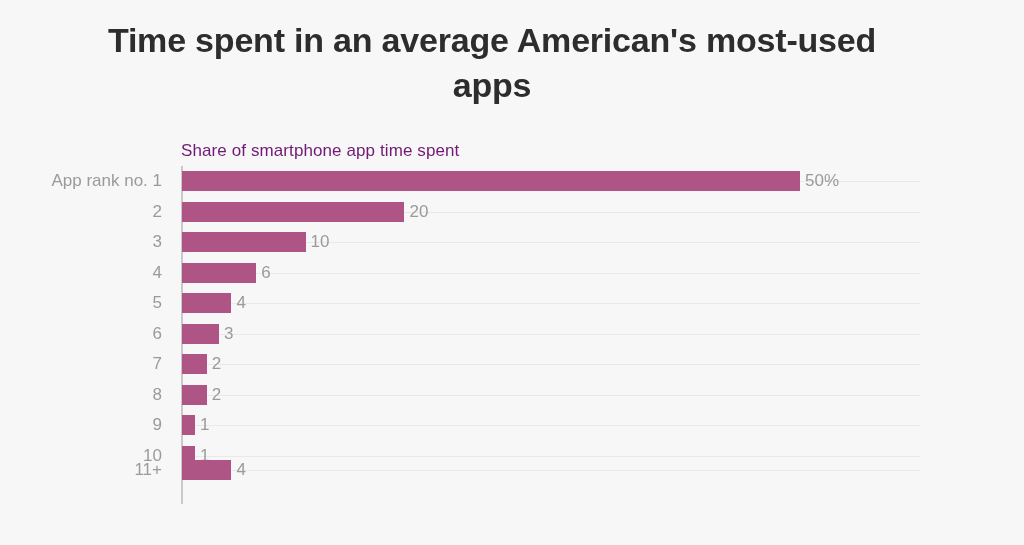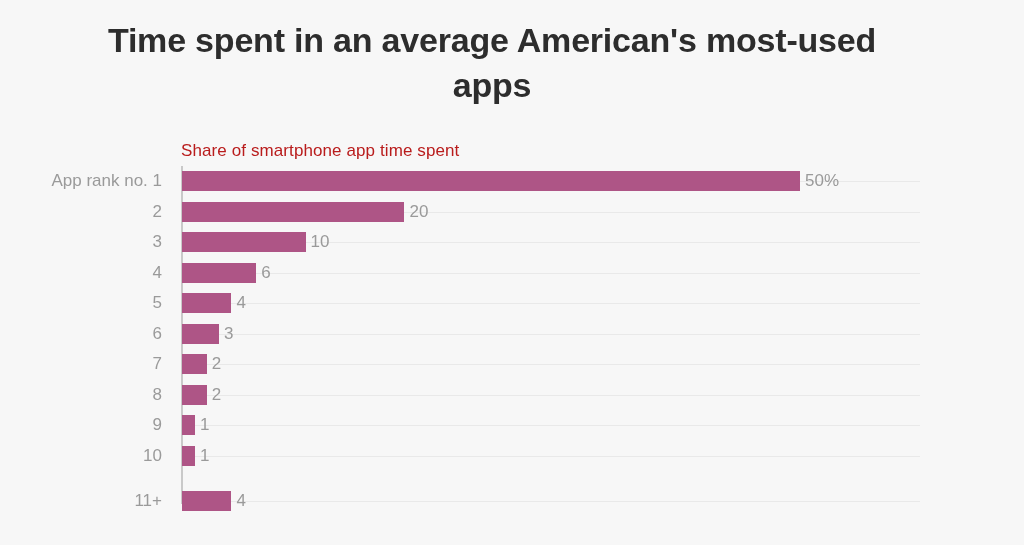--- a/index.html
+++ b/index.html
@@ -39,21 +39,21 @@
     white-space: pre-line;
     margin-left: 12px;
   }
 
   
   .chart-subtitle {
     position: absolute;
     left: 181px;
     top: 141px;
     font-size: 17px;
-    color: #b91c1c;
+    color: #701a75;
     font-family: "Liberation Sans", sans-serif;
     letter-spacing: 0.1px;
   }
 
   
   .plot {
     position: absolute;
     left: 0;
     top: 166px;
     width: 1024px;
@@ -184,21 +184,21 @@
           <div class="gridline"></div>
           <div class="bar" style="width: 13px; background: rgb(174, 85, 134);"></div>
           <div class="bar-value" style="left: 200px;">1</div>
         </div>
         <div class="row" style="top: 274.5px;">
           <div class="row-label">10</div>
           <div class="gridline"></div>
           <div class="bar" style="width: 13px; background: rgb(174, 85, 134);"></div>
           <div class="bar-value" style="left: 200px;">1</div>
         </div>
-        <div class="row" style="top: 320px;">
+        <div class="row" style="top: 289px;">
           <div class="row-label">11+</div>
           <div class="gridline"></div>
           <div class="bar" style="width: 49.44px; background: rgb(174, 85, 134);"></div>
           <div class="bar-value" style="left: 236.44px;">4</div>
         </div>
       </div>
   </div>
 
 </div>
 

